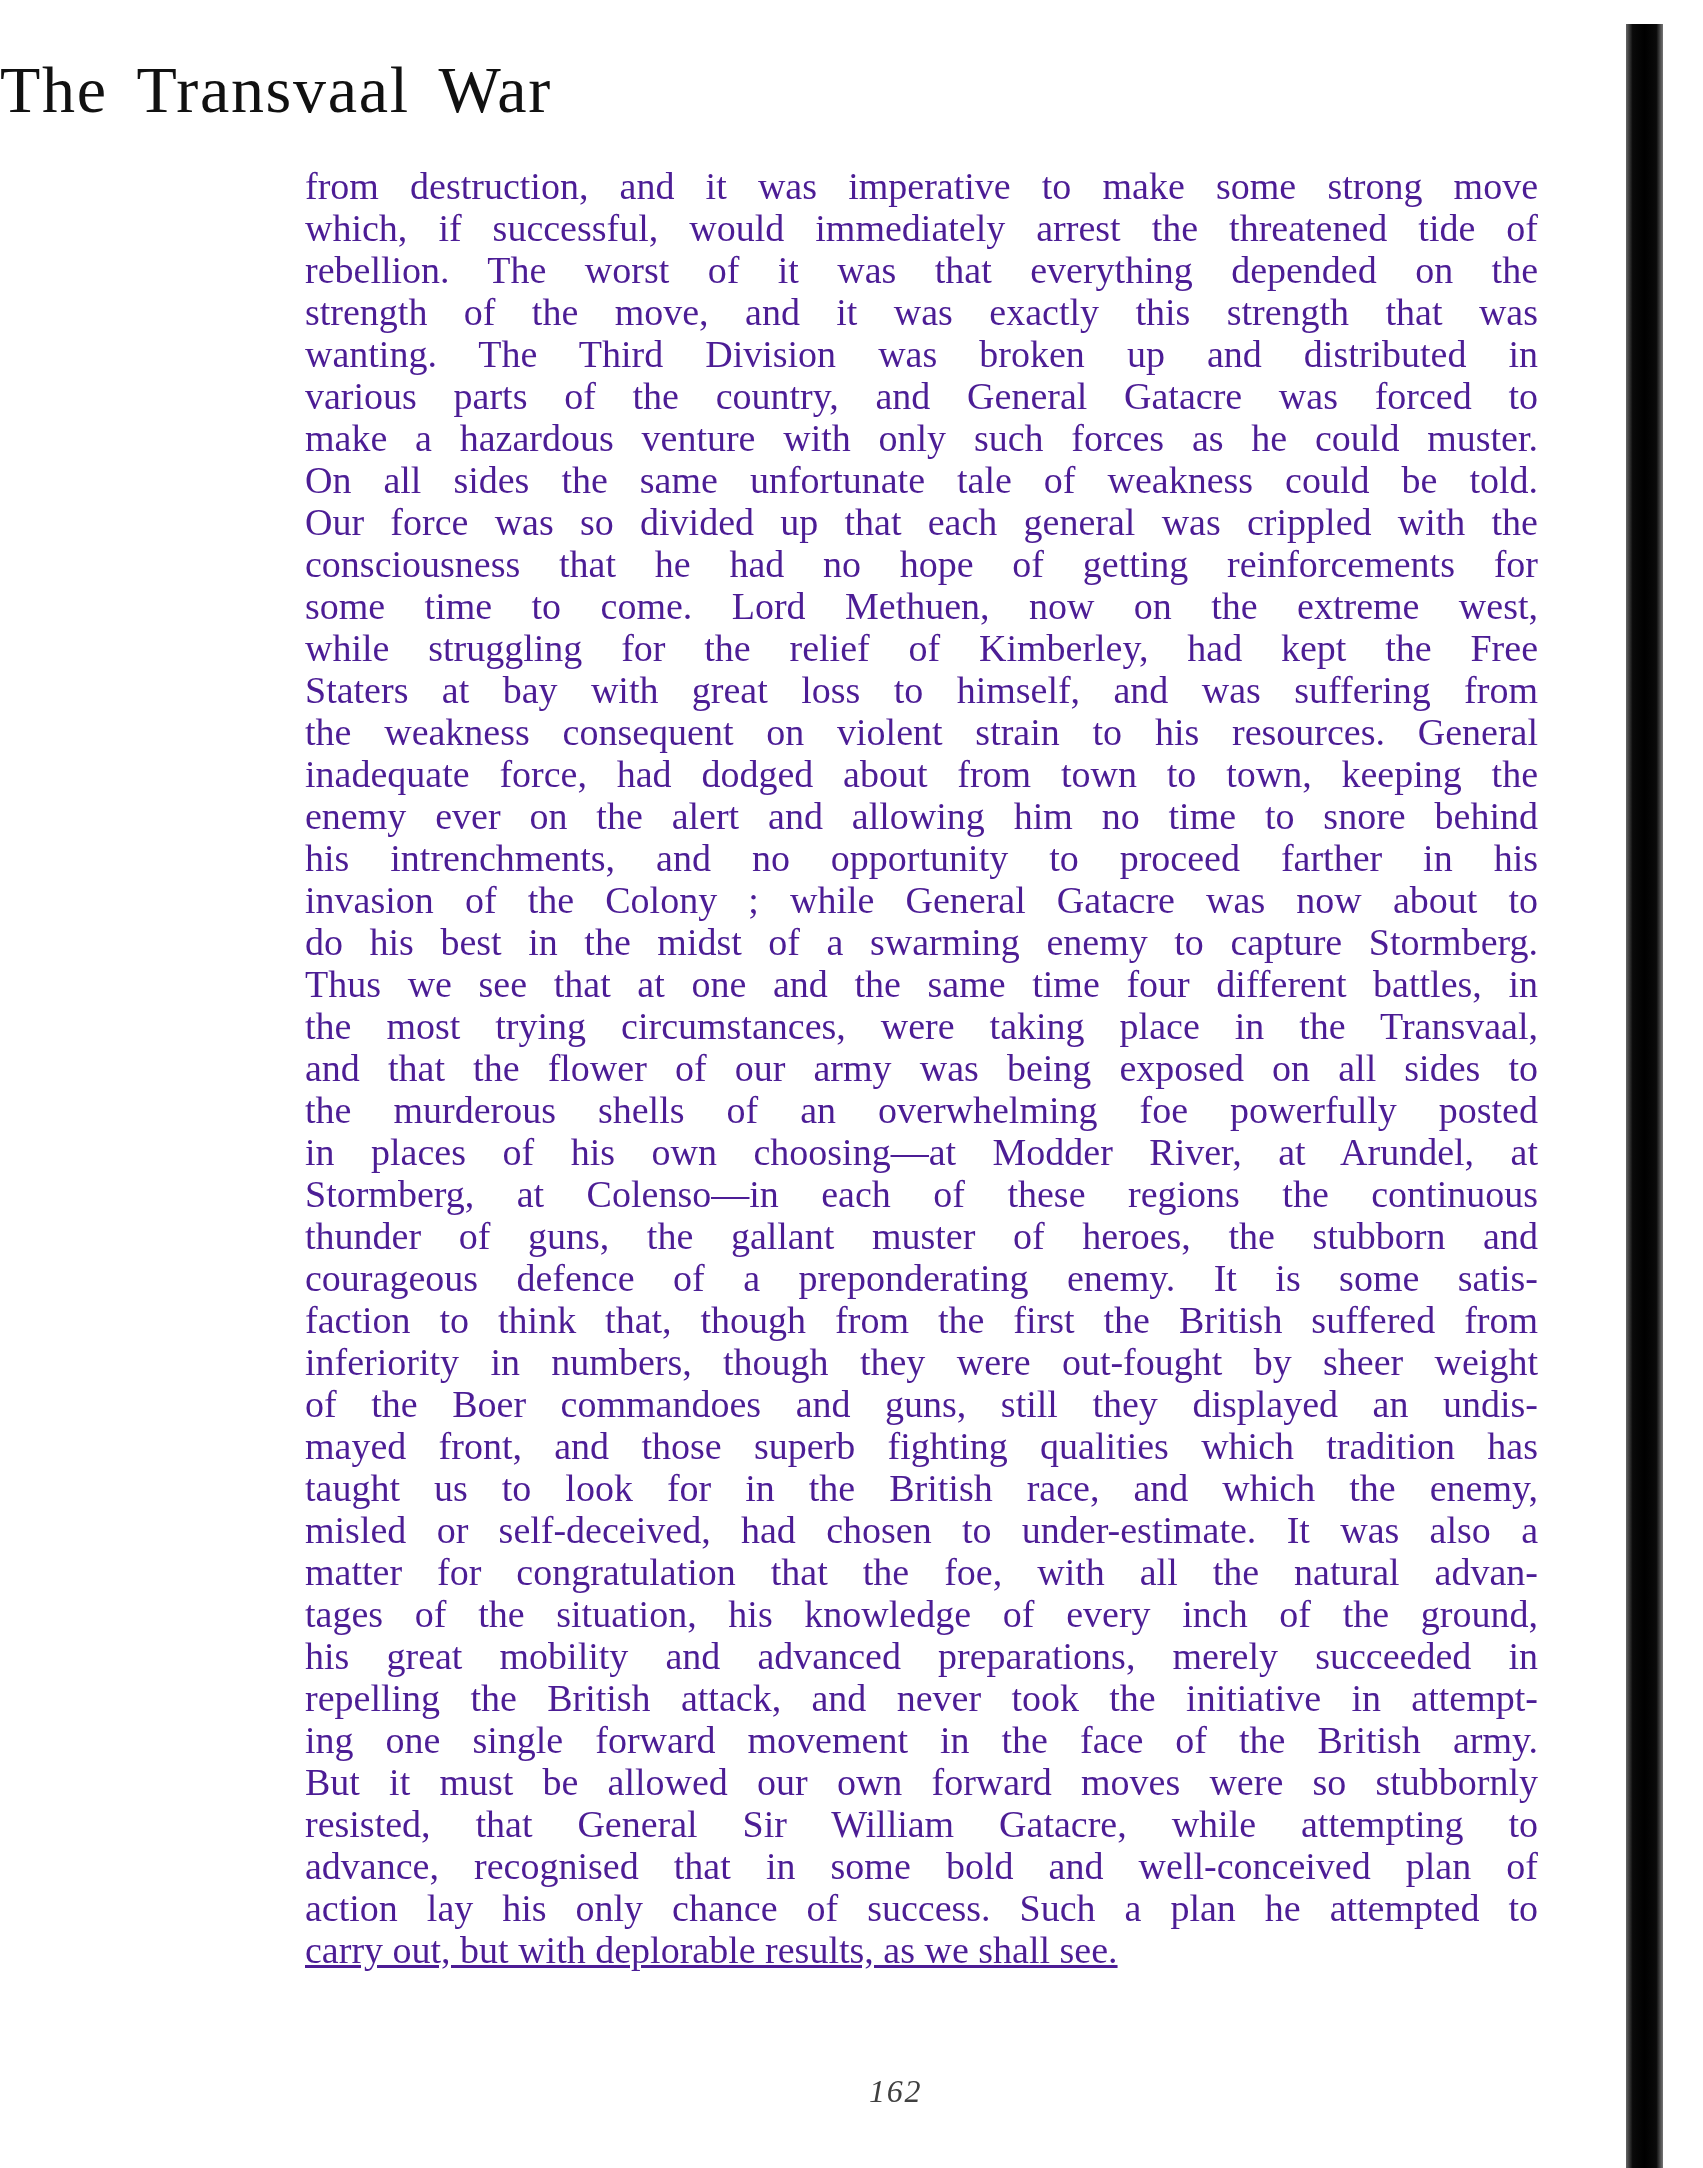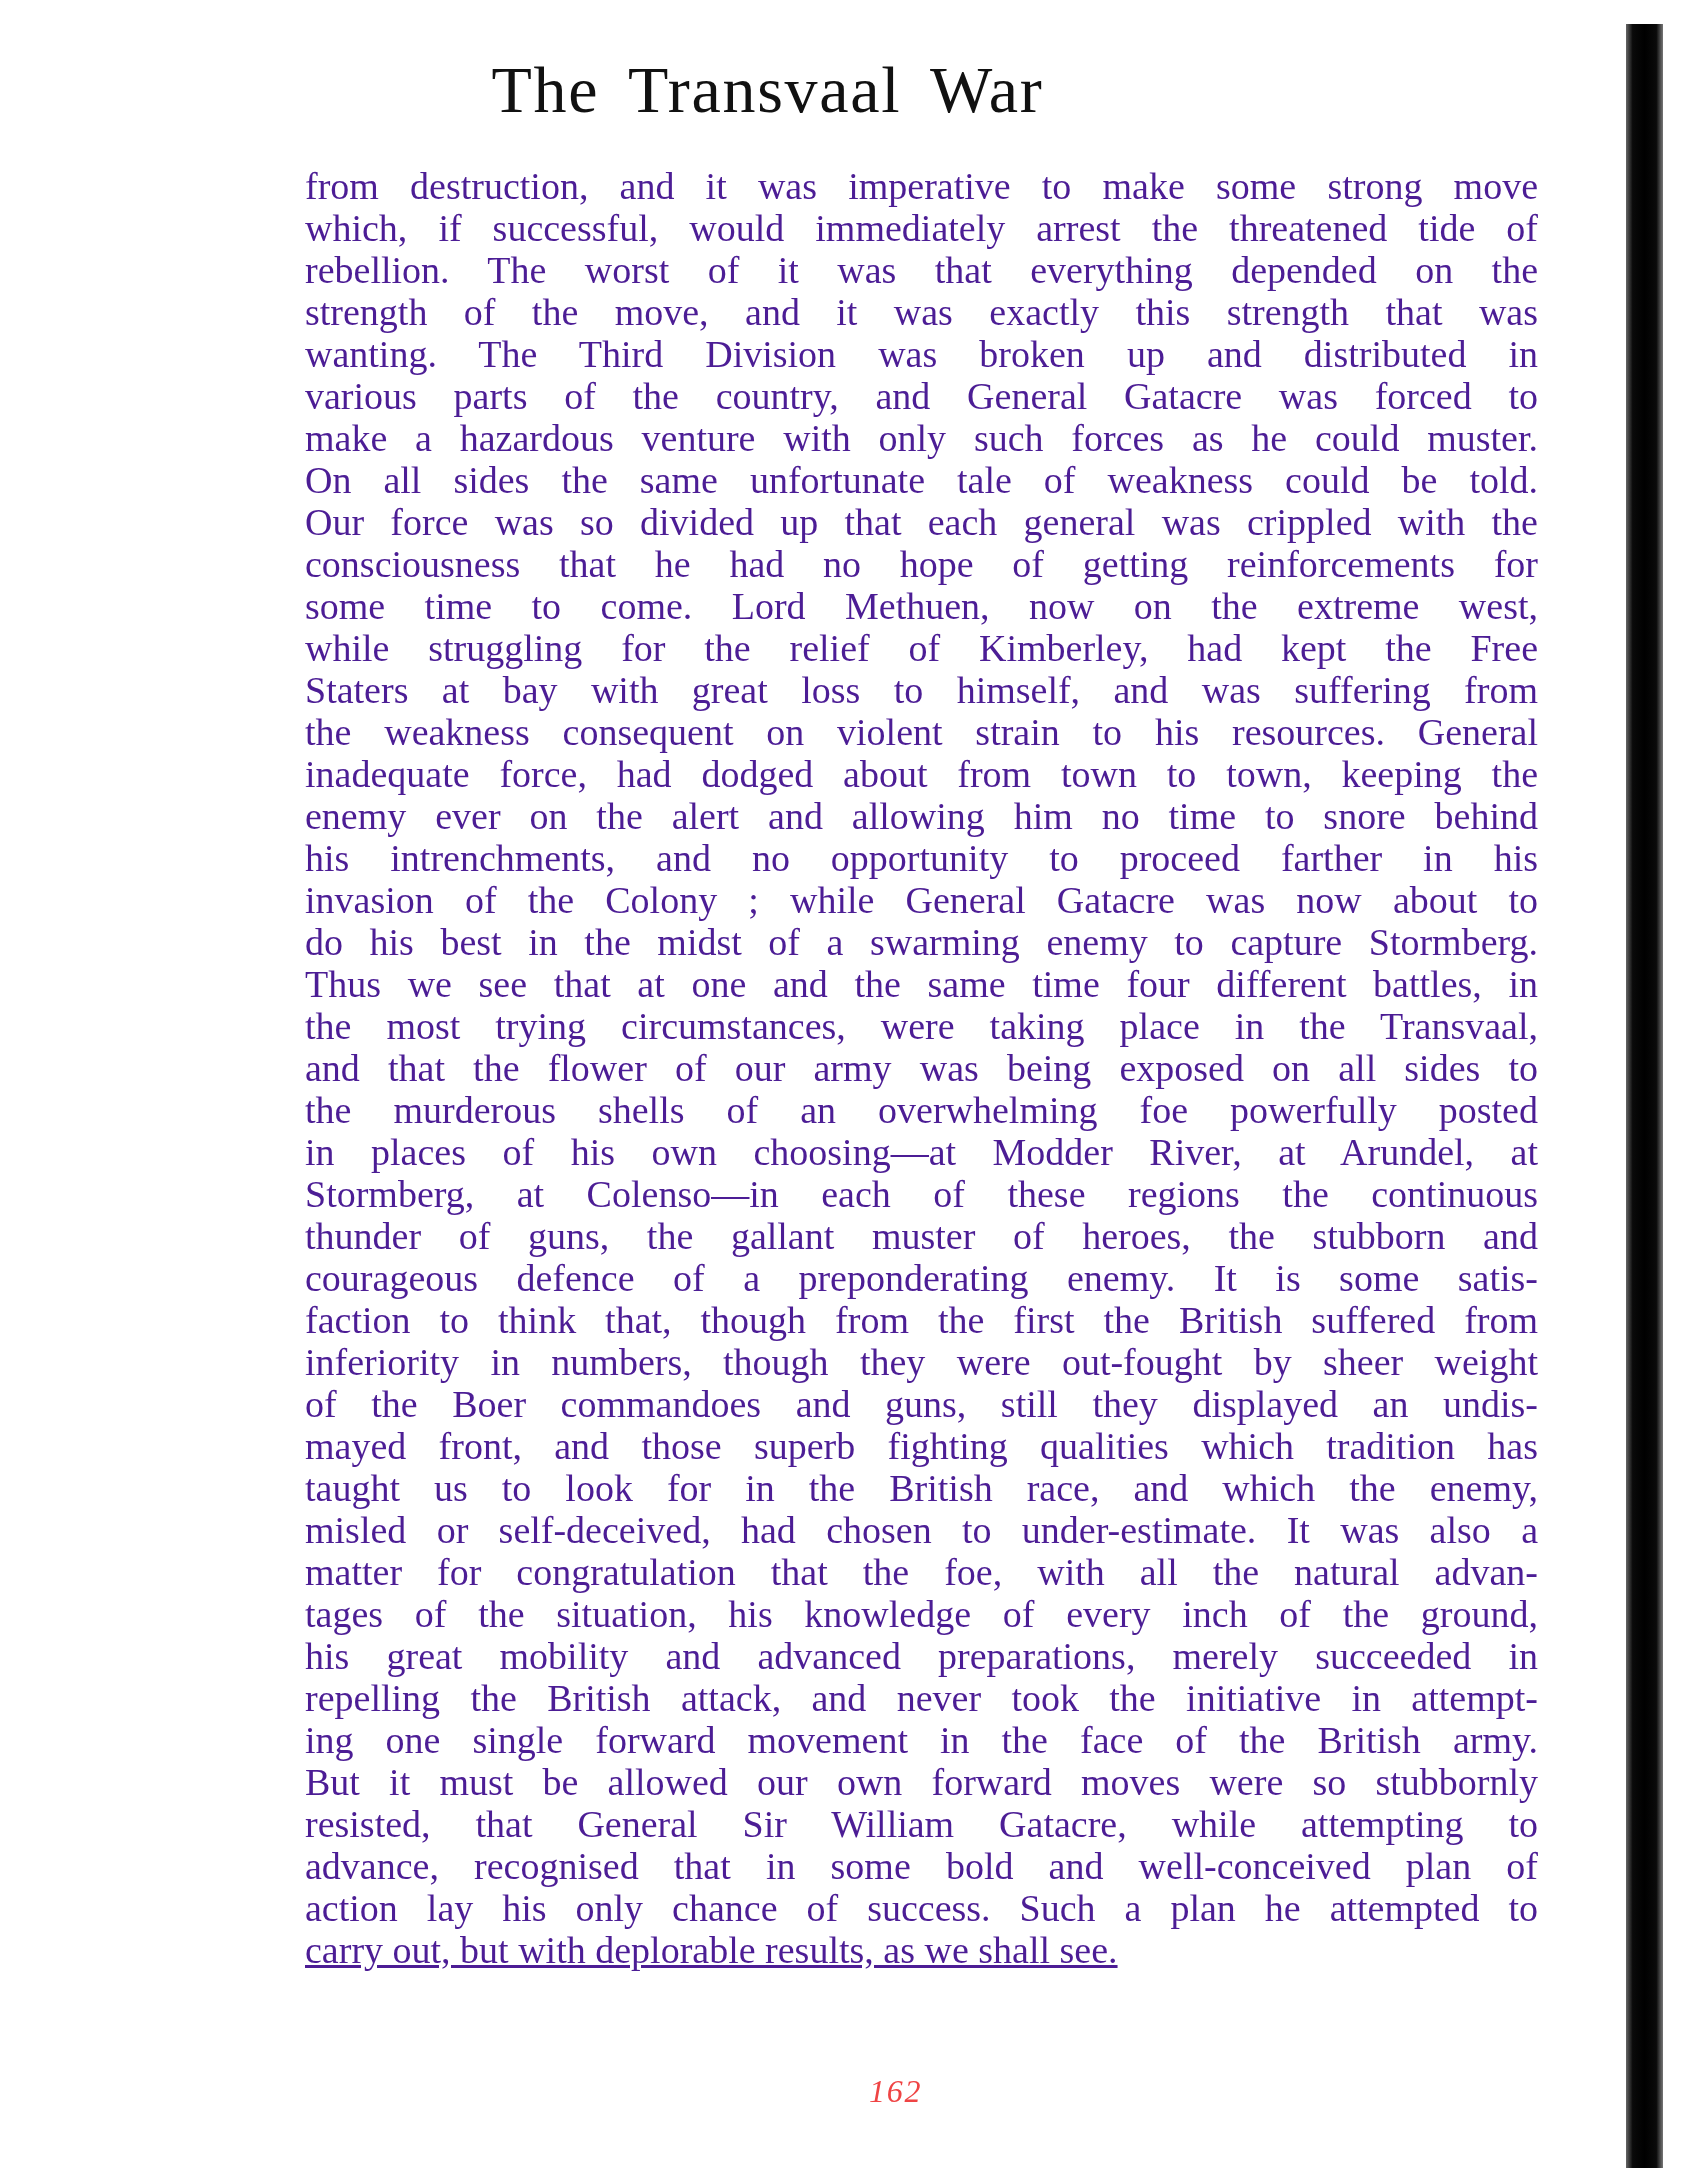--- a/index.html
+++ b/index.html
@@ -1,32 +1,32 @@
 <!DOCTYPE html>
 <html style="font-size:13.5px"><head>
 <meta charset="utf-8">
 <style>
   html, body { margin:0; padding:0; background:#ffffff; }
   body { width:1703px; height:2168px; position:relative; overflow:hidden; }
   .page { position:absolute; left:0; top:0; width:1703px; height:2168px; background:#ffffff; }
   .title {
-    position:absolute; left:0; width:1535px; top:52px; text-align:center;
+    position:absolute; left:0; width:1535px; top:52px; 
     font-family:"Liberation Serif", "DejaVu Serif", serif; font-size:66px; color:#111;
     letter-spacing:1.7px; word-spacing:11.8px;
   }
   .body-text {
     position:absolute; left:305px; top:165px; width:1233px;
     font-family:"Liberation Serif", "DejaVu Serif", serif; font-size:38px; color:#4c1d95;
     line-height:42px;
   }
   .line { display:block; height:42px; white-space:nowrap; text-align:justify; text-align-last:justify; }
   .line.last { text-align-last:left;text-decoration:underline; }
   .page-number {
     position:absolute; left:869px; top:2073px; font-family:"Liberation Serif", "DejaVu Serif", serif;
-    font-size:32px; font-style:italic; color:#ef4444; letter-spacing:1.7px;
+    font-size:32px; font-style:italic; color:#404040; letter-spacing:1.7px;
   }
   .binding-edge {
     position:absolute; left:1626px; top:23.6px; width:37px; height:2145px;
     background:linear-gradient(90deg, #666 0%, #0a0a0a 18%, #000 50%, #0a0a0a 82%, #777 100%);
   }
 </style>
 </head>
 <body>
 
 <div class="page">

